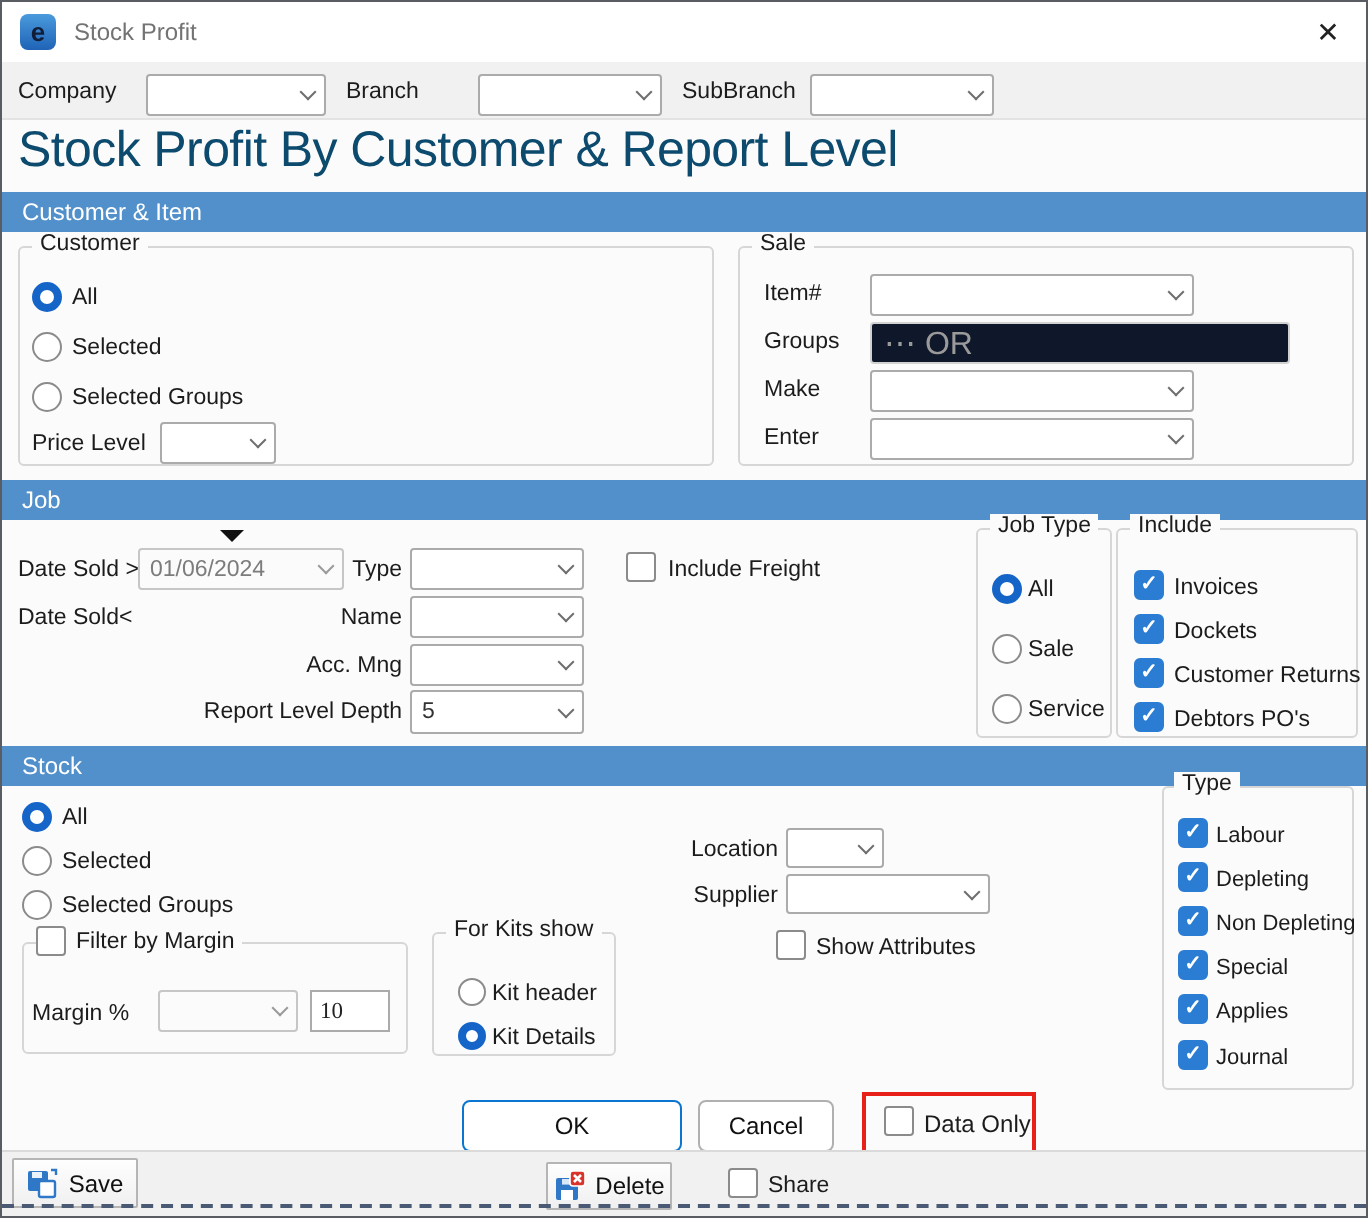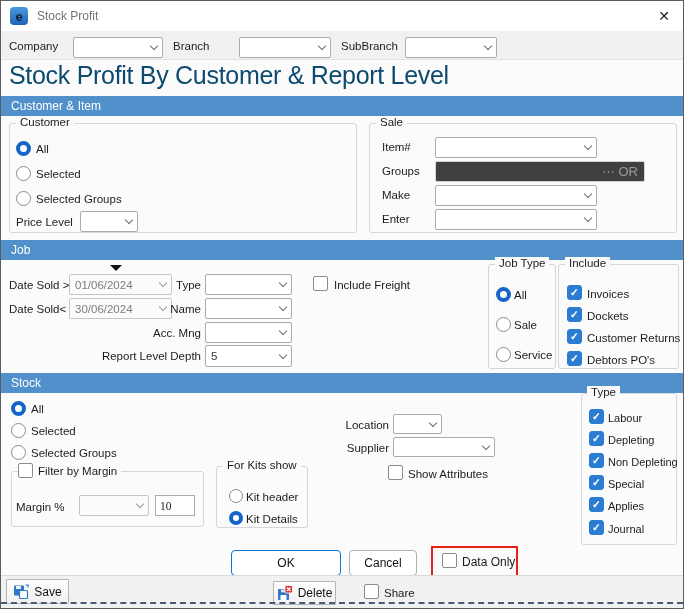--- a/index.html
+++ b/index.html
@@ -16,21 +16,21 @@
   .toprow{position:absolute;left:0;top:30px;width:100%;height:29px;background:#f1f1f1;border-bottom:1px solid #e3e3e3}
   .heading{position:absolute;left:8px;top:60px;font-size:25px;color:#0c4a6e;letter-spacing:-0.3px;white-space:nowrap}
   .secbar{position:absolute;left:0;width:100%;height:20px;background:#5290cb;color:#fff;display:flex;align-items:center;padding-left:10px;font-size:12px}
   .grp{position:absolute;border:1px solid #d6d6d6;border-radius:3px}
   .legend{position:absolute;top:-8px;left:6px;background:#fbfbfb;padding:0 4px;white-space:nowrap;font-size:11.5px}
   .combo{position:absolute;display:flex;align-items:center;background:#fff;border:1px solid #ababab;border-radius:2px;padding:0 5px;font-size:11.5px;color:#333}
   .combo .val{flex:1;white-space:nowrap;overflow:hidden}
   .chev{width:6px;height:6px;border-right:1.4px solid #6e6e6e;border-bottom:1.4px solid #6e6e6e;transform:rotate(45deg);margin-top:-3px;flex-shrink:0}
   .combo.dis{background:#fbfbfb;border-color:#c6c6c6;color:#7c7c7c}
   .combo.dis .chev{border-color:#9a9a9a}
-  .field{position:absolute;display:flex;align-items:center;justify-content:flex-end;background:#404040;border:1px solid #d2d2d2;border-radius:2px;padding:0 6px;color:#9a9a9a;font-size:13px}
+  .field{position:absolute;display:flex;align-items:center;background:#0f172a;border:1px solid #d2d2d2;border-radius:2px;padding:0 6px;color:#9a9a9a;font-size:16px}
   .radio{position:absolute;width:15px;height:15px;border-radius:50%;border:1px solid #8b8b8b;background:#fff}
   .radio.sel{border:4.5px solid #1565c8}
   .radio.sm{width:14px;height:14px}
   .radio.sm.sel{border-width:4px}
   .cb{position:absolute;width:15px;height:15px;border:1px solid #8b8b8b;border-radius:2px;background:#fff;display:flex;align-items:center;justify-content:center}
   .cb.checked{background:#2b7cd3;border-color:#2b7cd3;border-radius:3px}
   .cb.inline{position:static;flex-shrink:0}
   .cb .tick{color:#fff;font-size:10.5px;line-height:1;font-weight:bold}
   .btn{position:absolute;display:flex;align-items:center;justify-content:center;font-size:12px;color:#111;background:#fff;font-family:inherit}
   .btn.ok{border:1px solid #0b76d1;border-radius:4px}
@@ -133,24 +133,20 @@
     </div>
   <span class="lbl right" style="left:138px;top:277px;width:62px">Type</span>
   <div class="combo" style="left:204px;top:273px;width:87px;height:21px">
       <span class="val"></span>
       <span class="chev"></span>
     </div>
   <span class="cb" style="left:312px;top:275px"></span>
   <span class="lbl" style="left:333px;top:277px">Include Freight</span>
 
   <span class="lbl" style="left:8px;top:301px">Date Sold&lt;</span>
-  <div class="combo dis" style="left:68px;top:297px;width:103px;height:21px">
-      <span class="val">30/06/2024</span>
-      <span class="chev"></span>
-    </div>
   <span class="lbl right" style="left:138px;top:301px;width:62px">Name</span>
   <div class="combo" style="left:204px;top:297px;width:87px;height:21px">
       <span class="val"></span>
       <span class="chev"></span>
     </div>
 
   <span class="lbl right" style="left:138px;top:325px;width:62px">Acc. Mng</span>
   <div class="combo" style="left:204px;top:321px;width:87px;height:21px">
       <span class="val"></span>
       <span class="chev"></span>

